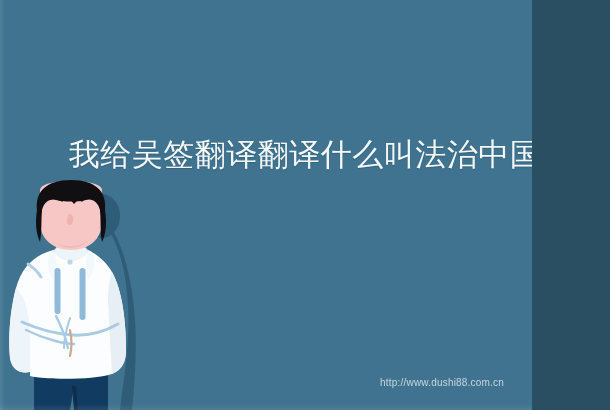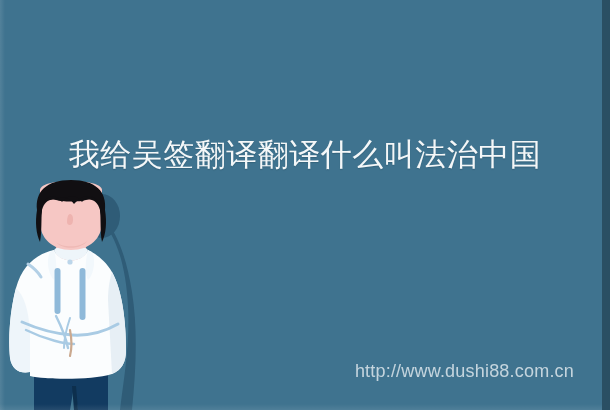--- a/index.html
+++ b/index.html
@@ -6,21 +6,21 @@
     margin: 0;
     padding: 0;
     background: #2a4f63;
   }
   body {
     font-family: "Liberation Sans", "DejaVu Sans", sans-serif;
   }
 
   #poster {
     position: relative;
-    width: 602px;
+    width: 532px;
     height: 410px;
     overflow: hidden;
     background: #3f738f;
     user-select: none;
   }
 
   
   .edge-left {
     position: absolute;
     left: 0; top: 0;
@@ -60,23 +60,23 @@
     bottom: 0;
     width: 140px;
     height: 230px;
   }
   .figure svg { display: block; width: 140px; height: 230px; }
 
   
   .watermark {
     position: absolute;
     right: 28px;
-    bottom: 30px;
+    bottom: 18px;
     color: rgba(233,240,244,0.78);
-    font-size: 18px;
+    font-size: 10px;
     line-height: 18px;
     letter-spacing: 0.2px;
     white-space: nowrap;
     margin-left: 24px;
   }
 </style>
 </head>
 <body>
 
 <div id="poster">

